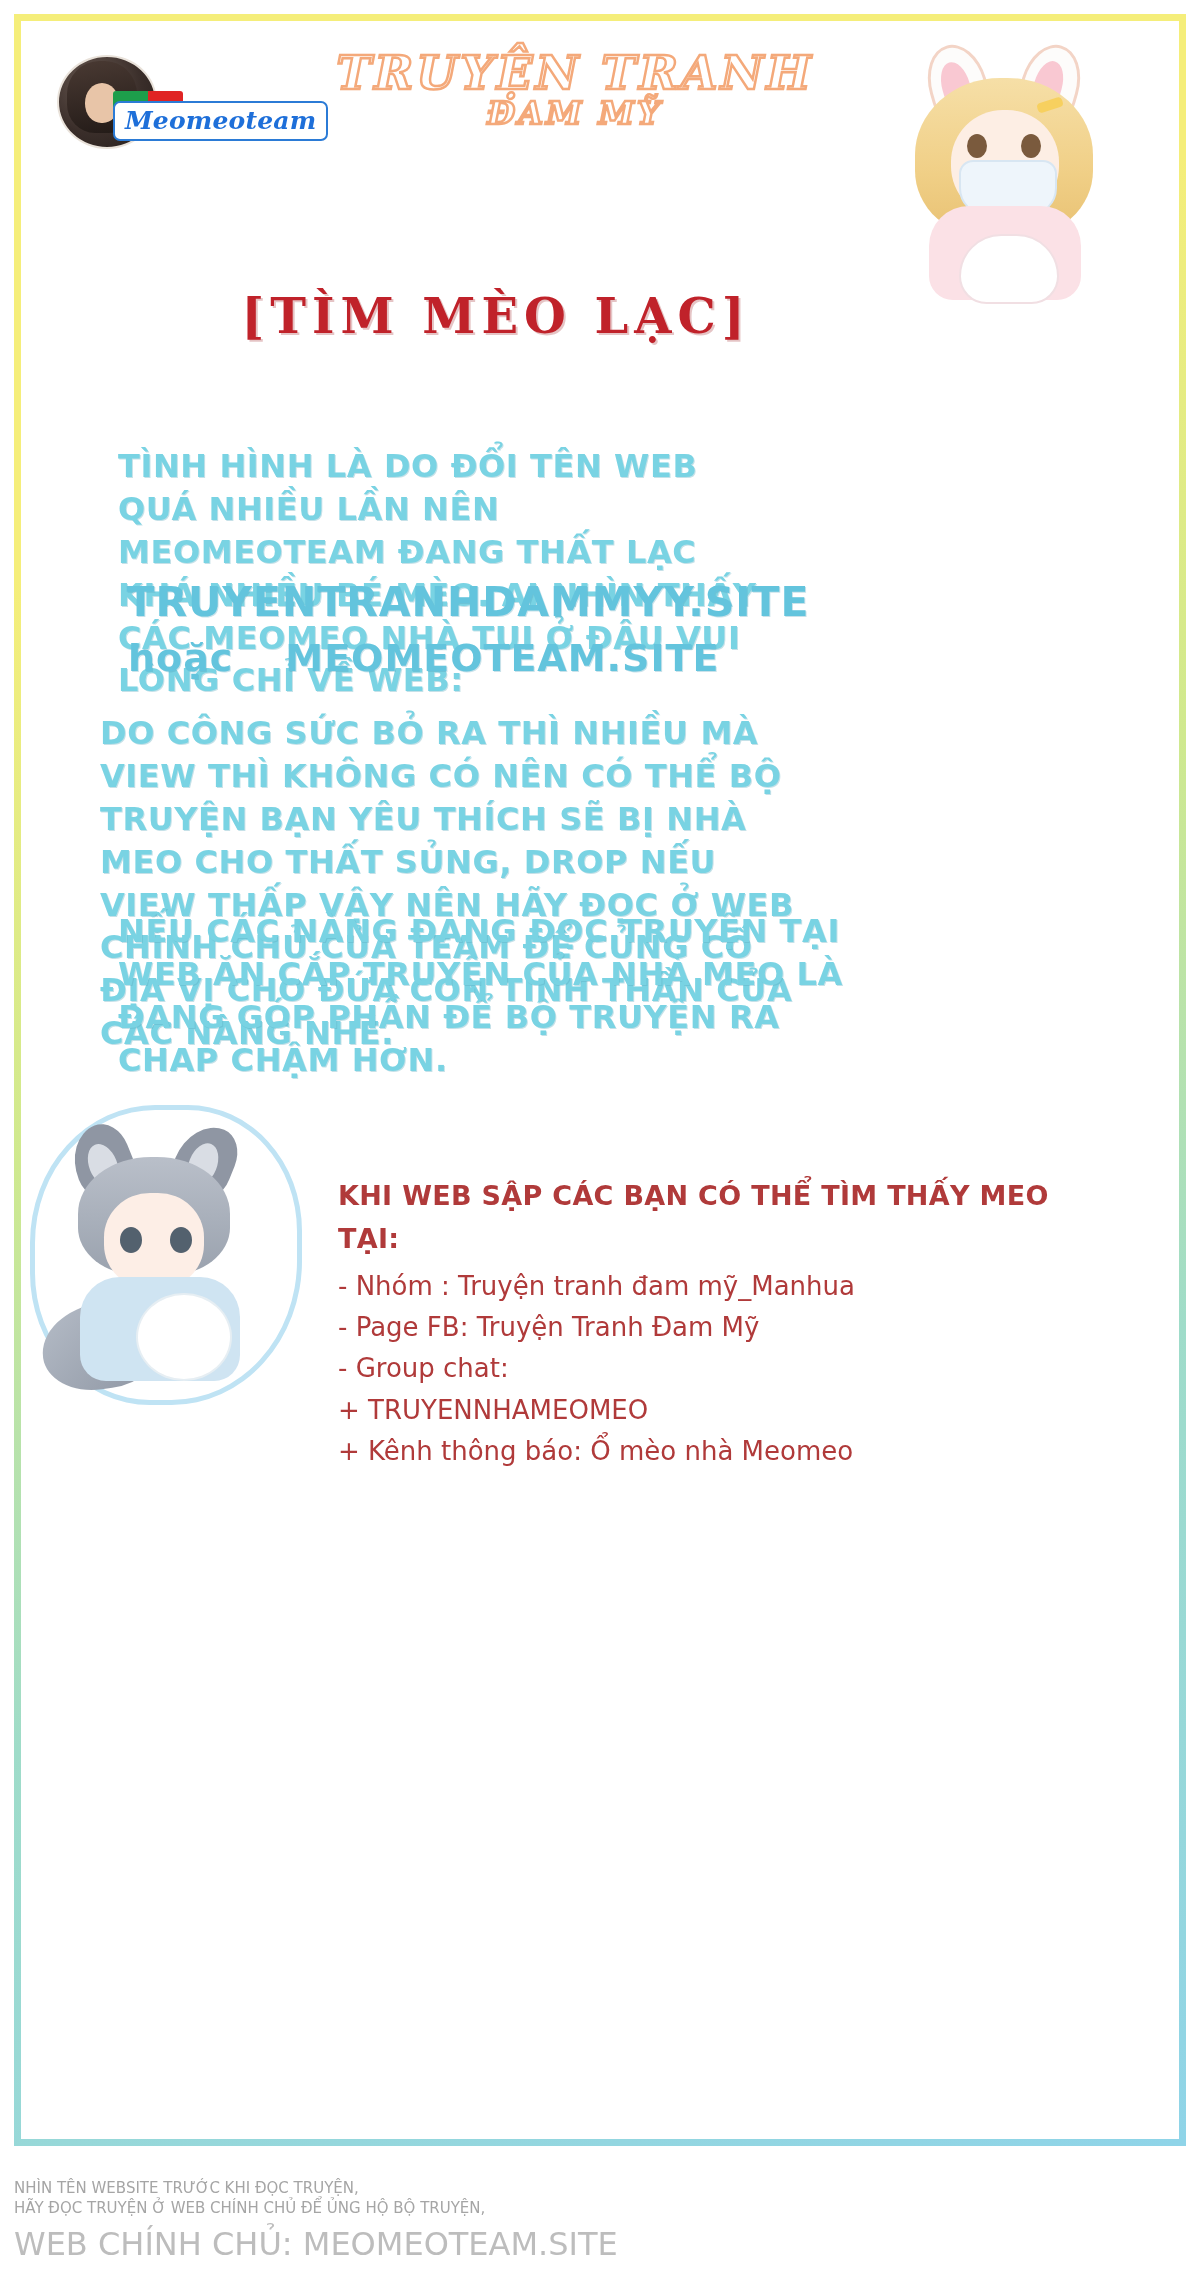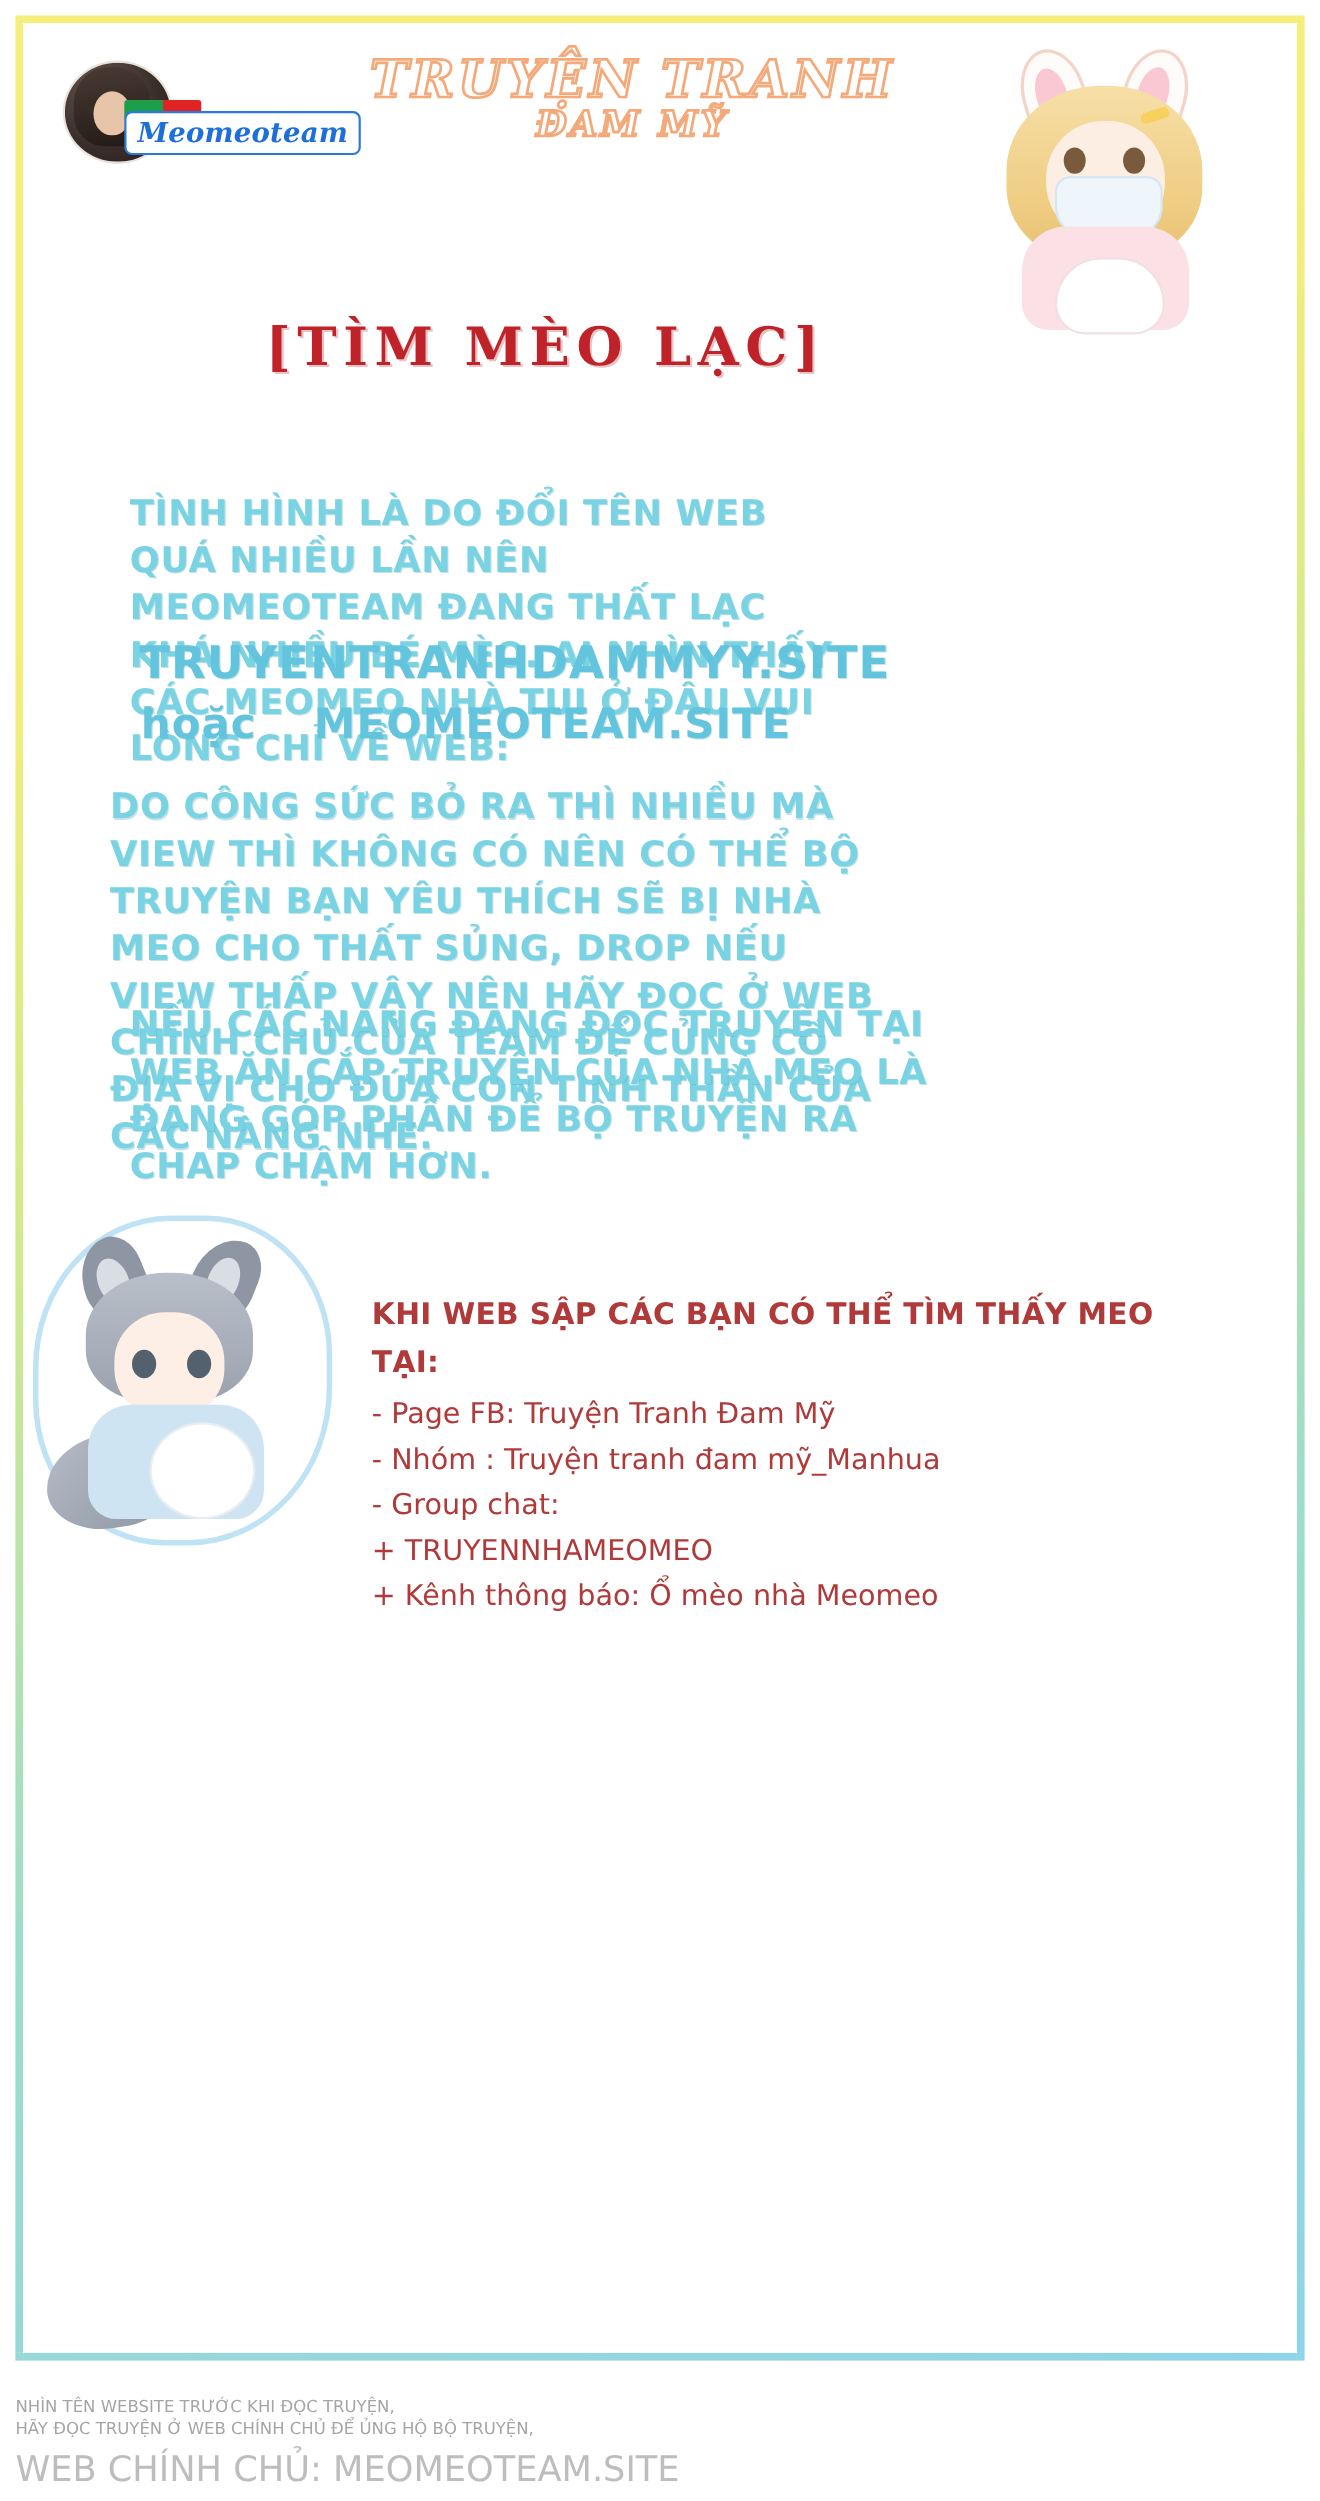--- a/index.html
+++ b/index.html
@@ -404,22 +404,22 @@
     <div class="wb-hair"></div>
     <div class="wb-face"></div>
     <div class="wb-eye l"></div>
     <div class="wb-eye r"></div>
     <div class="wb-body"></div>
     <div class="wb-plush"></div>
   </div>
 
   <div class="contact">
     <div class="head">Khi web sập các bạn có thể tìm thấy meo tại:</div>
+    <div class="row">- Nhóm : Truyện tranh đam mỹ_Manhua</div>
     <div class="row">- Page FB: Truyện Tranh Đam Mỹ</div>
-    <div class="row">- Nhóm : Truyện tranh đam mỹ_Manhua</div>
     <div class="row">- Group chat:</div>
     <div class="row">+ TRUYENNHAMEOMEO</div>
     <div class="row">+ Kênh thông báo: Ổ mèo nhà Meomeo</div>
   </div>
 
   <div class="footer">
     <div class="small">Nhìn tên website trước khi đọc truyện,</div>
     <div class="small">hãy đọc truyện ở web chính chủ để ủng hộ bộ truyện,</div>
     <div class="big">WEB CHÍNH CHỦ: MEOMEOTEAM.SITE</div>
   </div>

